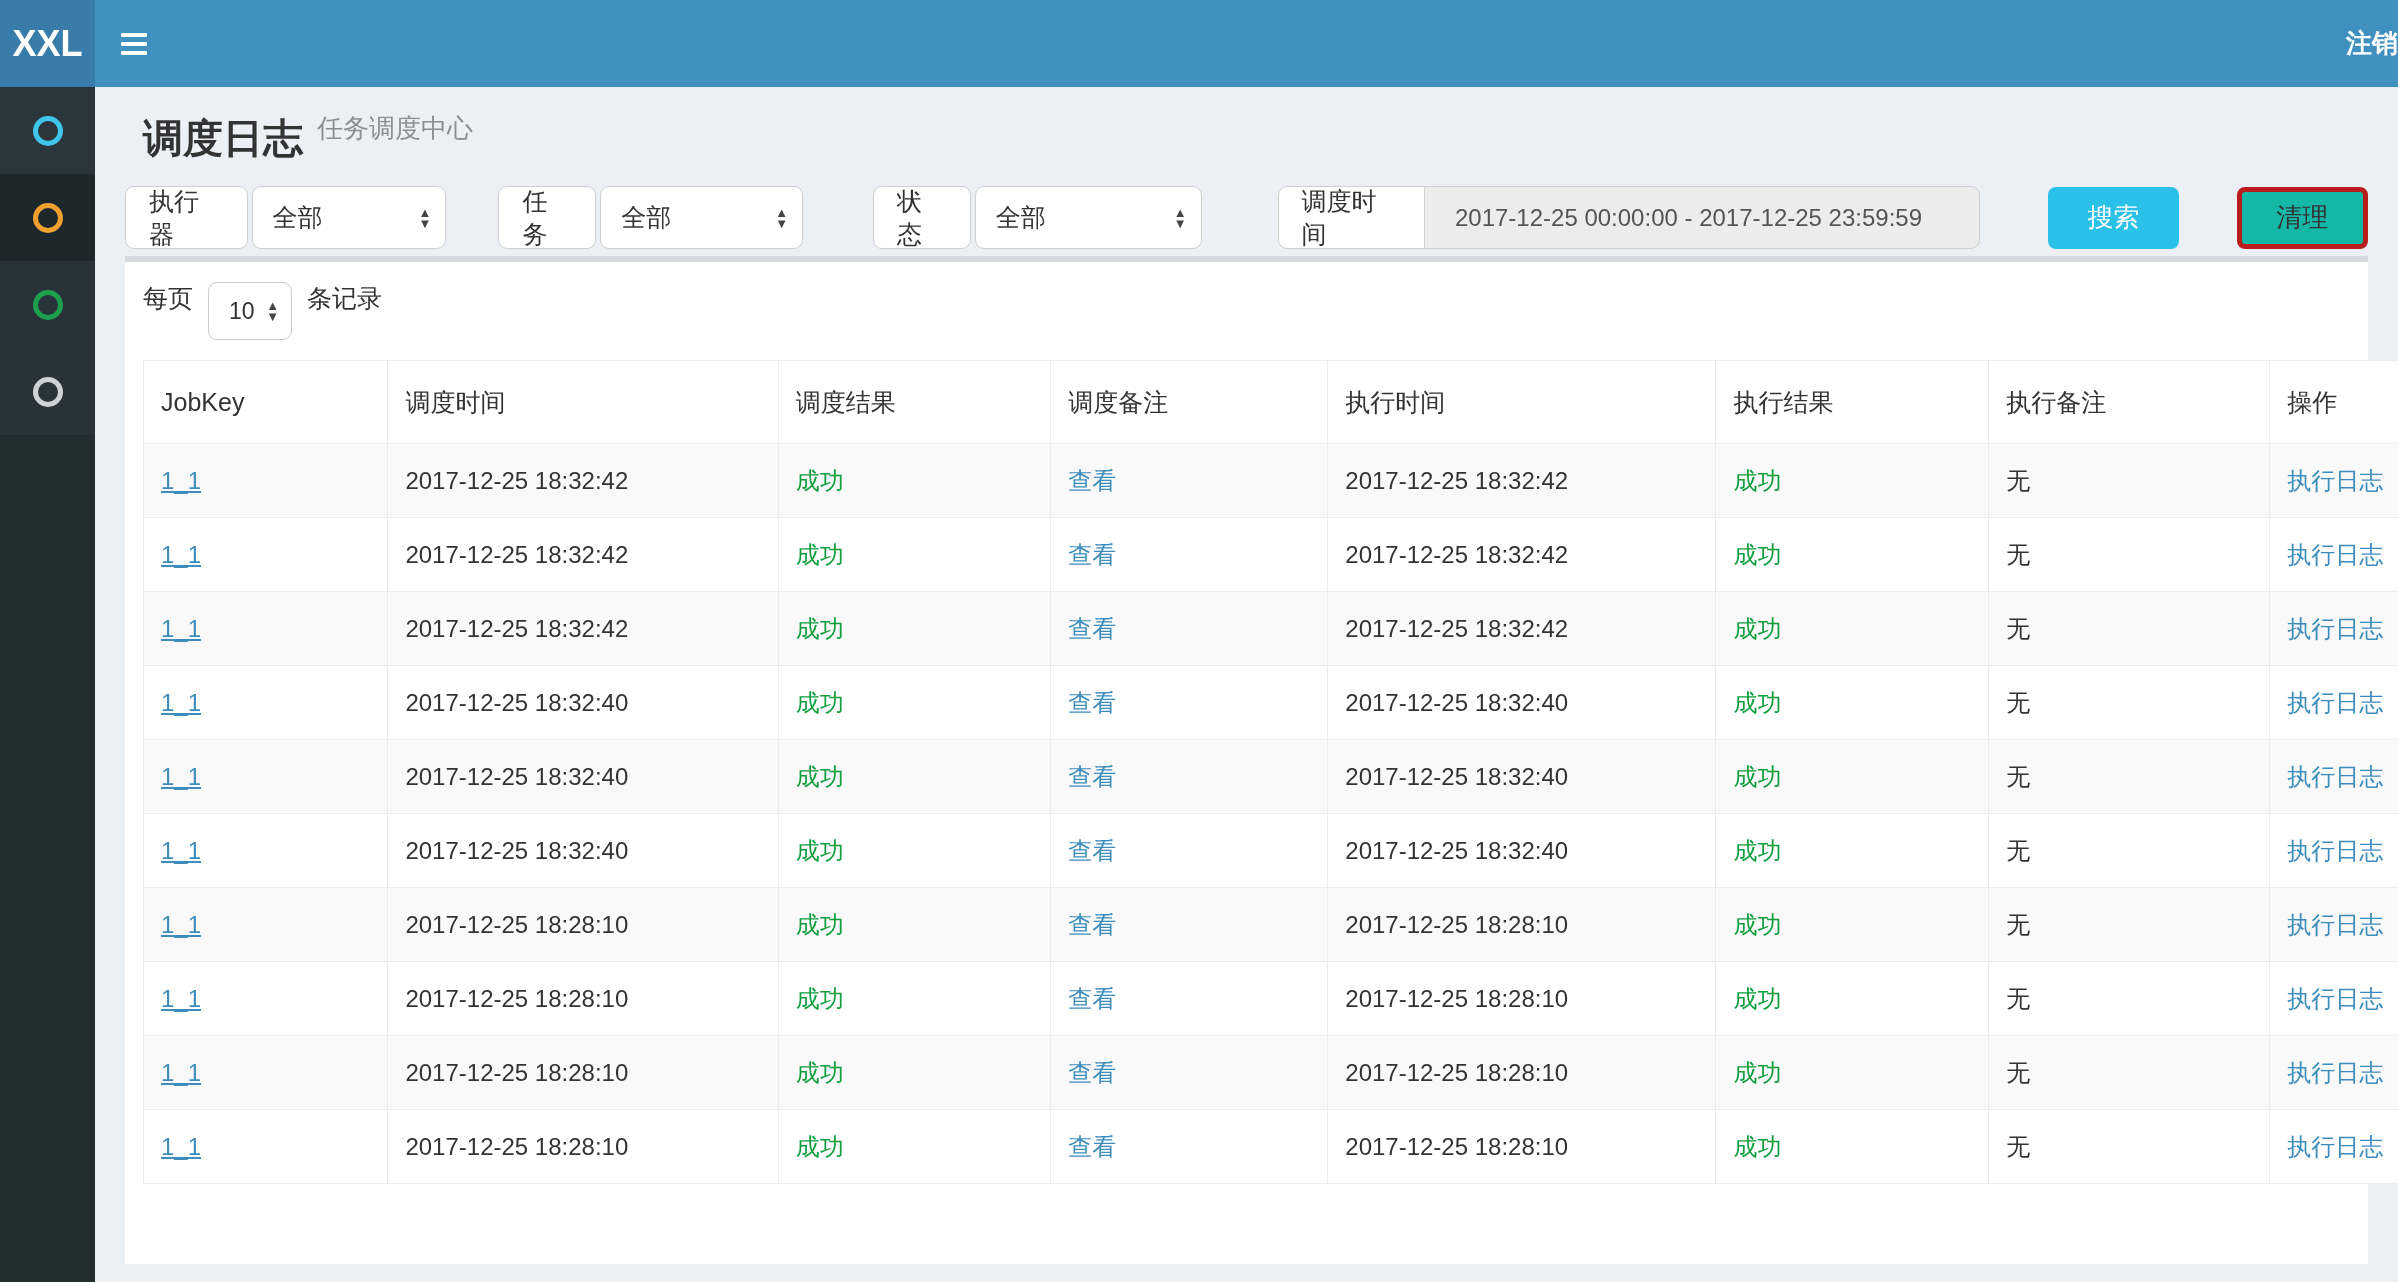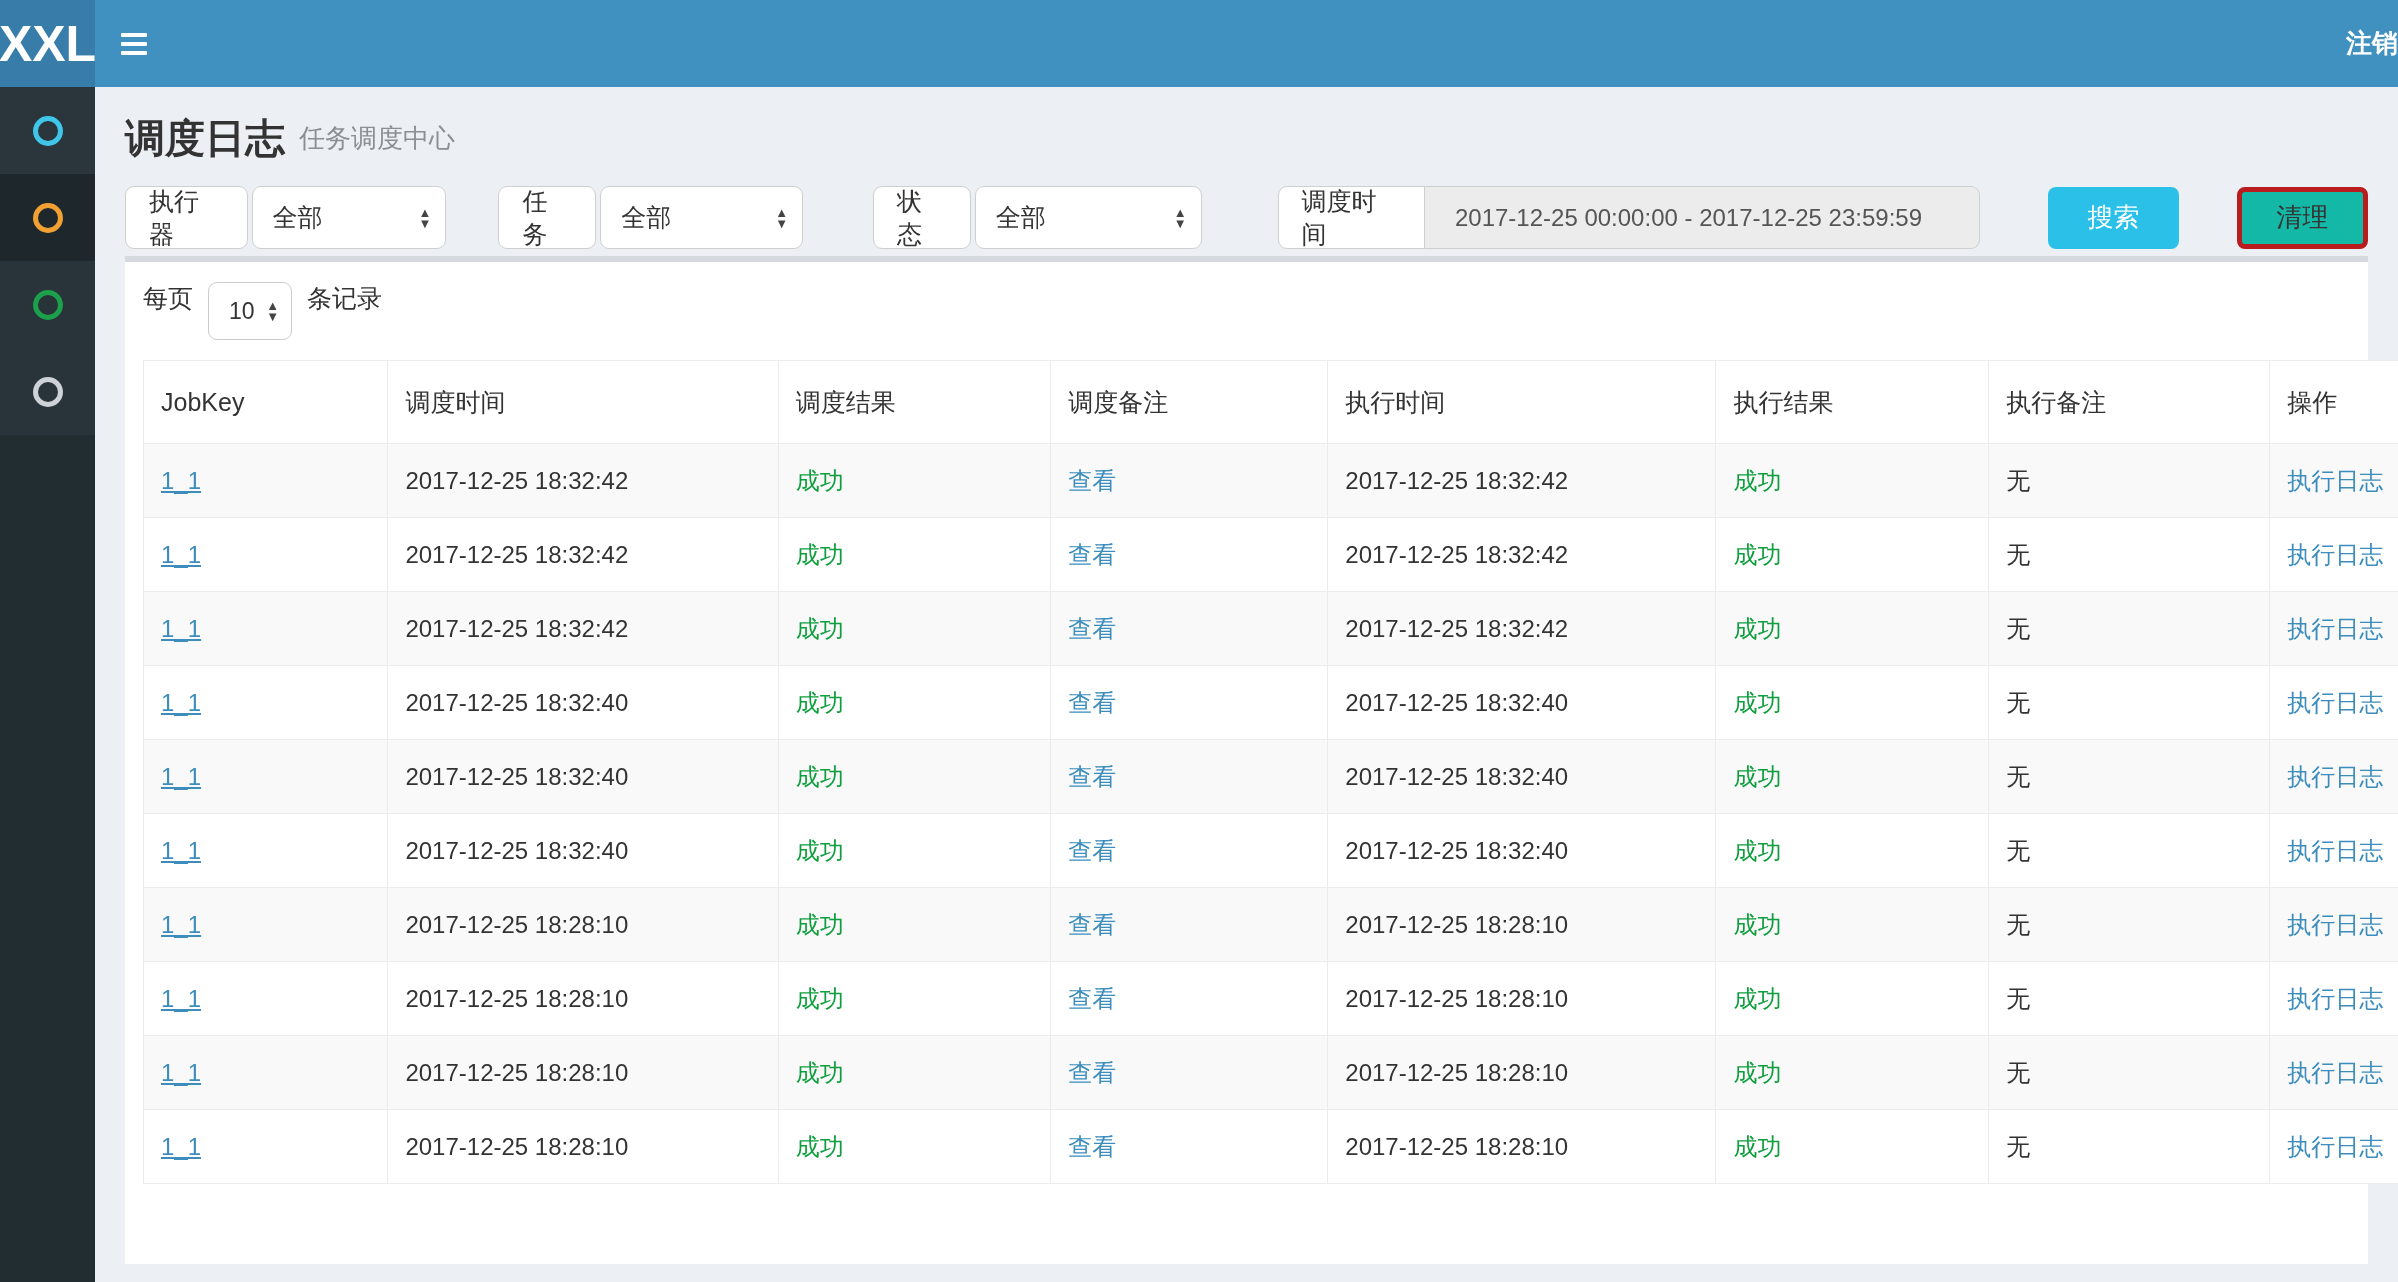--- a/index.html
+++ b/index.html
@@ -4,34 +4,34 @@
 <style>
   * { box-sizing: border-box; margin: 0; padding: 0; }
   html,body { width: 2398px; height: 1282px; overflow: hidden; }
   body {
     font-family: "Liberation Sans", "DejaVu Sans", sans-serif;
     background: #ecf0f5;
     color: #333;
   }
   
   .navbar { position: relative; height: 87px; background: #4191c0; display: flex; align-items: stretch; }
-  .logo { width: 95px; background: #387da9; color: #fff; font-size: 50px; font-weight: bold;
+  .logo { width: 95px; background: #387da9; color: #fff; font-size: 36px; font-weight: bold;
           display: flex; align-items: center; justify-content: center; }
   .nav-left { display: flex; align-items: center; padding-left: 26px; flex: 1; }
   .hamburger { width: 26px; display: flex; flex-direction: column; gap: 5px; cursor: pointer; background: none; border: none; }
   .hamburger span { display: block; height: 4px; background: #fff; border-radius: 1px; }
   .nav-right { display: flex; align-items: center; }
   .logout { color: #fff; font-size: 26px; text-decoration: none; font-weight: bold; }
   
   .sidebar { position: absolute; left: 0; top: 87px; width: 95px; height: 1195px; background: #222d32; }
   .side-item { height: 87px; display: flex; align-items: center; justify-content: center; cursor: pointer; }
   .side-item .circle { width: 30px; height: 30px; border-radius: 50%; border: 5px solid #cdd2d6; }
   
   .content-wrapper { margin-left: 95px; }
-  .content-header { padding: 24px 30px 0 30px; display: flex; align-items: center; gap: 14px; }
+  .content-header { padding: 24px 30px 0 30px; display: flex; align-items: flex-start; gap: 14px; margin-left: 18px; }
   .content-header h1 { font-size: 40px; font-weight: 700; color: #333; }
   .content-header .subtitle { font-size: 26px; color: #8a8f94; }
   
   .filter-row { margin: 20px 30px 0 30px; height: 63px; display: flex; align-items: center; }
   .f-label, .f-select {
     height: 63px; background: #fff; border: 1px solid #cfcfcf; border-radius: 9px;
     display: flex; align-items: center; font-size: 25px; color: #333;
   }
   .f-label { padding: 0 23px; }
   .f-select { justify-content: space-between; padding: 0 14px 0 20px; margin-left: 4px; cursor: pointer; }

